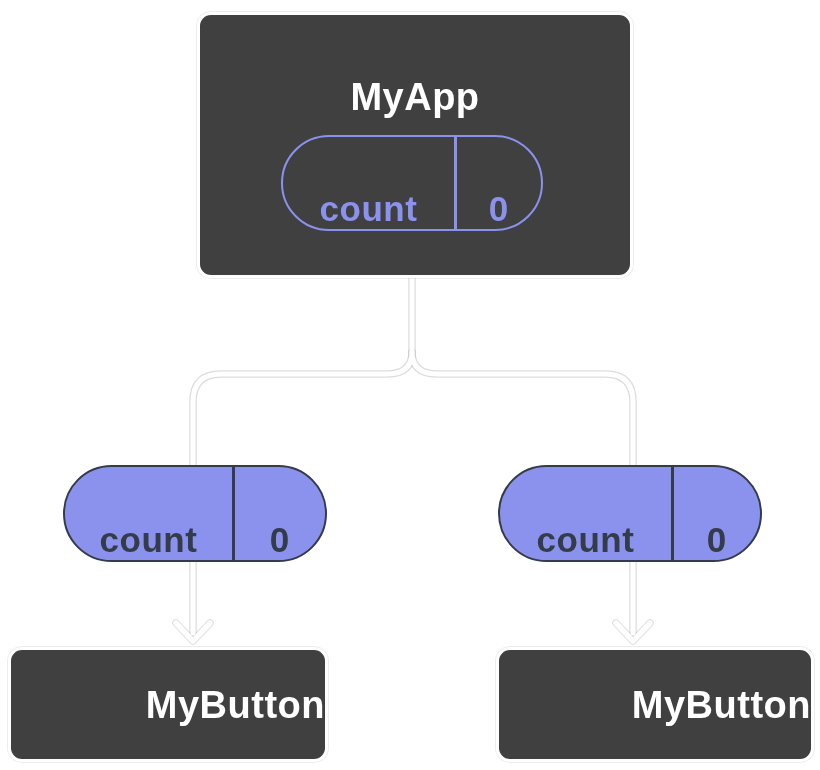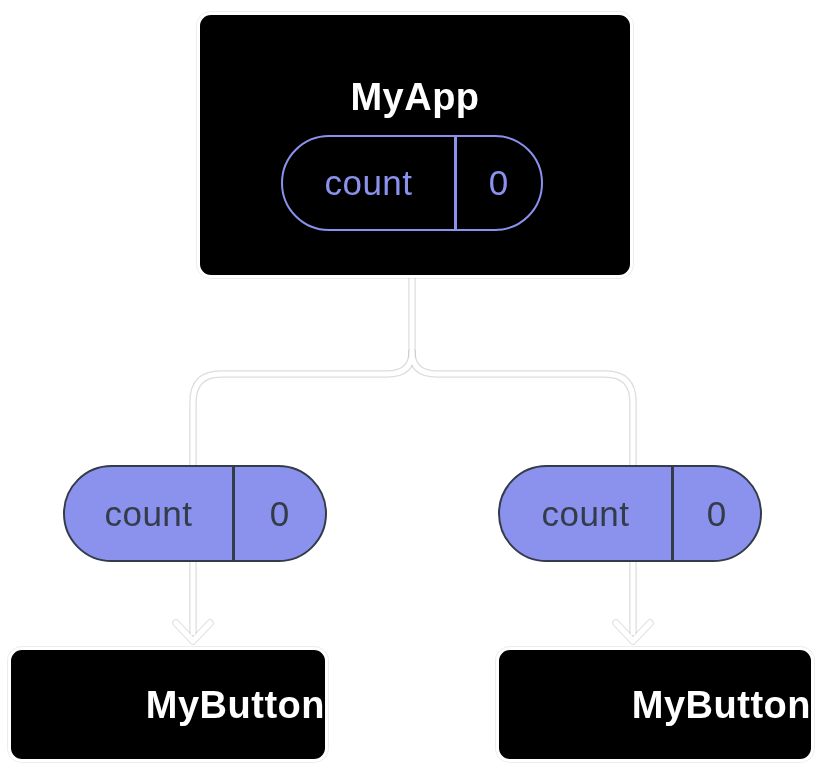--- a/index.html
+++ b/index.html
@@ -4,35 +4,35 @@
 <style>
   html,body{margin:0;padding:0;background:#ffffff;}
   .canvas{
     position:relative;width:820px;height:770px;background:#ffffff;overflow:hidden;
     font-family:"Liberation Sans","DejaVu Sans",sans-serif;
   }
   .connector-svg{position:absolute;left:0;top:0;width:820px;height:770px;}
 
   
   .card{
-    position:absolute;background:#000000;border:3px solid #ffffff;border-radius:14px;
+    position:absolute;background:#404040;border:3px solid #ffffff;border-radius:14px;
     box-shadow:0 0 0 1px rgba(0,0,0,0.07);box-sizing:border-box;
   }
   .card-root{left:197px;top:12px;width:436px;height:266px;}
   .card-button{width:320px;height:115px;display:flex;align-items:center;justify-content:flex-end;}
   .card-button-left{left:8px;top:647px;}
   .card-button-right{left:496px;top:647px;width:318px;}
   .card-title{
     color:#ffffff;font-size:38px;font-weight:700;letter-spacing:0.5px;line-height:42px;
   }
   .root-title{position:absolute;left:0;top:61px;width:100%;text-align:center;}
 
   
   .pill{
-    position:absolute;display:flex;align-items:center;border-radius:50px;box-sizing:border-box;
+    position:absolute;display:flex;align-items:flex-end;border-radius:50px;box-sizing:border-box;font-weight:bold;
   }
   .pill-outline{
     left:81px;top:120px;width:262px;height:96px;
     border:2.5px solid #8B92EE;color:#8B92EE;background:transparent;
   }
   .pill-solid{
     width:264px;height:97px;background:#8B92EE;border:2.5px solid #343B49;color:#343B49;
   }
   .pill-solid-left{left:63px;top:465px;}
   .pill-solid-right{left:498px;top:465px;}

